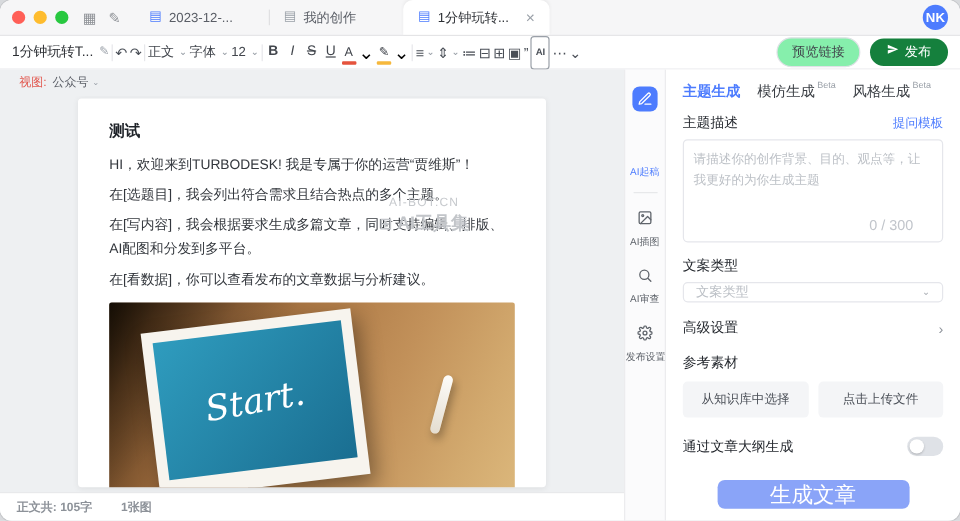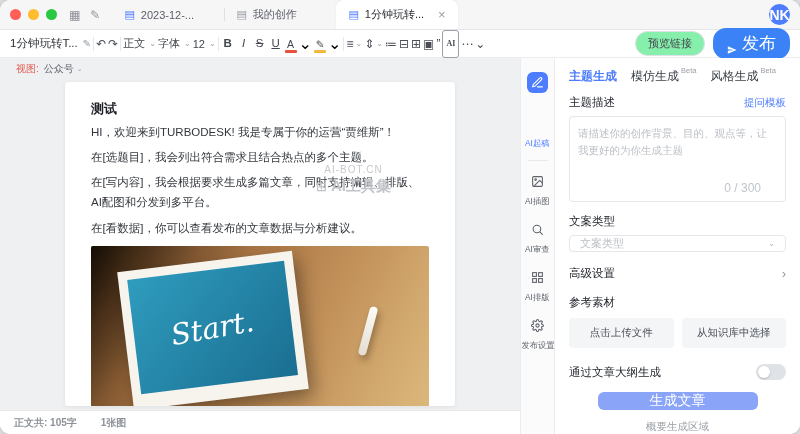--- a/index.html
+++ b/index.html
@@ -15,55 +15,55 @@
   .win-icon { color:#8e9196; font-size:12px; margin-right:10px; line-height:1; }
   .tabs { display:flex; align-items:stretch; height:100%; margin-left:2px; }
   .tab { display:flex; align-items:center; gap:6px; padding:0 12px; font-size:11px; color:#5a5e66; position:relative; min-width:112px; white-space:nowrap; }
   .tab + .tab::before { content:""; position:absolute; left:0; top:8px; bottom:8px; width:1px; background:#e0e0e2; }
   .tab.active { background:#fff; border-radius:8px 8px 0 0; color:#2b2e33; box-shadow:0 -1px 3px rgba(0,0,0,.05); }
   .tab.active::before { display:none; }
   .tab-doc { font-size:11px; color:#4d7cfe; line-height:1; }
   .tab-doc.gray { color:#9aa0a8; }
   .tab-close { margin-left:8px; color:#9aa0a8; font-size:13px; line-height:1; }
   .tb-spacer { flex:1; }
-  .avatar { width:21px; height:21px; border-radius:50%; background:#4d7cfe; color:#fff; font-size:14px; font-weight:bold; display:flex; align-items:center; justify-content:center; }
+  .avatar { width:21px; height:21px; border-radius:50%; background:#4d7cfe; color:#fff; font-size:11px; font-weight:bold; display:flex; align-items:center; justify-content:center; }
 
   
   .toolbar { height:28px; background:#fff; border-bottom:1px solid #ececee; display:flex; align-items:center; padding:0 10px; gap:2px; flex:0 0 auto; }
   .doc-title { display:flex; align-items:center; gap:5px; font-size:11.5px; color:#2b2e33; white-space:nowrap; }
   .pencil { color:#9aa0a8; font-size:10px; }
   .sep { width:1px; height:14px; background:#e6e7ea; flex:0 0 auto; }
   .ticon { color:#4a4f57; font-size:12px; line-height:1; display:flex; align-items:center; gap:2px; }
   .ticon .cd, .dd .cd { font-size:8px; color:#9aa0a8; }
   .dd { font-size:11px; color:#42464d; display:flex; align-items:center; gap:4px; white-space:nowrap; }
   .fmt { font-size:11.5px; color:#42464d; width:14px; text-align:center; line-height:1; }
   .fmt.bold{font-weight:700}
   .fmt.italic{font-style:italic}
   .fmt.strike{text-decoration:line-through}
   .fmt.underline{text-decoration:underline}
   .color-tool { display:flex; align-items:flex-end; gap:2px; }
   .ct-core { display:flex; flex-direction:column; align-items:center; line-height:1; }
   .ct-core .letter{font-size:10.5px; color:#42464d;}
   .ct-core .bar{width:12px;height:3px;border-radius:1px;margin-top:1px;}
   .bar.red{background:#e5533d}.bar.orange{background:#f6b83c}
-  .ai-chip { font-size:8px; font-weight:700; color:#4a4f57; border:1px solid #9aa0a8; border-radius:3px; padding:9px 3px; line-height:1;font-family:Liberation Serif, serif; }
+  .ai-chip { font-size:8px; font-weight:700; color:#4a4f57; border:1px solid #9aa0a8; border-radius:3px; padding:9px 3px; line-height:1; }
   .toolbar-right { margin-left:auto; display:flex; gap:8px; align-items:center; }
   .btn-preview { border:1px solid #dfe1e6; border-radius:13px; background:#86efac; font-size:11px; color:#42464d; padding:4px 12px; font-family:inherit; }
-  .btn-publish { border:none; border-radius:13px; background:#3b82f6; color:#fff; font-size:17px; padding:4px 14px; display:flex; align-items:flex-end; gap:5px; font-family:inherit; }
+  .btn-publish { border:none; border-radius:13px; background:#15803d; color:#fff; font-size:11px; padding:4px 14px; display:flex; align-items:flex-start; gap:5px; font-family:inherit; }
 
   
   .content { flex:1; display:flex; min-height:0; }
   .editor-col { width:520px; display:flex; flex-direction:column; background:#eef0f2; position:relative; }
   .view-row { height:22px; display:flex; align-items:center; gap:5px; padding:0 16px; font-size:10px; flex:0 0 auto; }
   .view-label { color:#e25950; }
   .view-value { color:#5a5e66; display:flex; gap:3px; align-items:center; }
   .view-value .cd { font-size:7px; color:#9aa0a8; }
   .page-wrap { flex:1; position:relative; overflow:hidden; }
   .page { width:390px; margin:2px auto 0; background:#fff; border-radius:3px; box-shadow:0 1px 5px rgba(0,0,0,.07); padding:18px 26px; height:calc(100% - 6px); overflow:hidden; }
-  .page-title { font-size:13px; color:#1f2329; margin-bottom:4px; font-weight:700; }
+  .page-title { font-size:13px; color:#1f2329; margin-bottom:10px; font-weight:700; }
   .page-p { font-size:11.5px; color:#33373d; line-height:1.75; margin-bottom:5px; }
 
   .photo { margin-top:8px; height:168px; border-radius:2px; position:relative; overflow:hidden;
     background:linear-gradient(115deg,#241708 0%,#5d3d1f 10%,#96663a 26%,#b07c48 45%,#c2915a 65%,#d2a96e 85%,#dcb87c 100%); }
   .photo::after { content:""; position:absolute; inset:0; background:linear-gradient(135deg,rgba(0,0,0,.45),transparent 32%); }
   .polaroid { position:absolute; left:10%; top:9%; width:52%; height:83%; background:#f7f4ee; transform:rotate(-7deg); box-shadow:4px 8px 18px rgba(0,0,0,.38); padding:9px 9px 15px; z-index:2; }
   .start-card { width:100%; height:100%; background:linear-gradient(135deg,#2f9cbe 0%,#1a6e91 100%); display:flex; align-items:center; justify-content:center; }
   .start-text { color:#fff; font-family:"DejaVu Serif","Liberation Serif",serif; font-style:italic; font-size:29px; transform:rotate(-3deg); }
   .chalk { position:absolute; right:17%; top:36%; width:8px; height:50px; border-radius:4px; background:linear-gradient(#fdfcf9,#e4ddd0); transform:rotate(15deg); box-shadow:3px 4px 7px rgba(0,0,0,.3); z-index:2; }
 
@@ -101,21 +101,21 @@
   .pselect { margin-top:6px; height:30px; border:1px solid #e5e6eb; border-radius:4px; display:flex; align-items:center; justify-content:space-between; padding:0 10px; font-size:11px; color:#bcc0c6; cursor:pointer; }
   .pselect .cd { font-size:8px; color:#b0b4ba; }
   .advanced { margin-top:14px; cursor:pointer; }
   .chev { color:#8f949b; font-size:12px; line-height:1; }
   .mat-label { margin-top:14px; }
   .mat-btns { display:flex; gap:8px; margin-top:8px; }
   .mat-btn { flex:1; height:30px; background:#f4f5f7; border-radius:4px; font-size:10.5px; color:#4a4f57; display:flex; align-items:center; justify-content:center; border:none; font-family:inherit; }
   .outline-row { margin-top:16px; }
   .toggle { width:30px; height:16px; border-radius:8px; background:#dfe2e7; position:relative; cursor:pointer; flex:0 0 auto; }
   .knob { position:absolute; left:2px; top:2px; width:12px; height:12px; border-radius:50%; background:#fff; box-shadow:0 1px 2px rgba(0,0,0,.2); }
-  .btn-generate { margin:12px auto 0; width:160px; height:30px; border:none; border-radius:6px; background:#8aa4f8; color:#fff; font-size:14px; font-family:inherit; display:block; }
+  .btn-generate { margin:20px auto 0; width:160px; height:30px; border:none; border-radius:6px; background:#8aa4f8; color:#fff; font-size:18px; font-family:inherit; display:block; }
   .panel-footer { margin-top:10px; text-align:center; font-size:10.5px; color:#9ca1a8; }
 </style>
 </head>
 <body>
 
 <div class="window">
 
   <div class="titlebar">
     <div class="lights">
       <span class="light red"></span>
@@ -277,31 +277,20 @@
         <span class="ric">
           <svg viewBox="0 0 24 24" fill="none" stroke="currentColor" stroke-width="2" stroke-linecap="round">
               <circle cx="11" cy="11" r="7"></circle>
               <path d="M21 21l-4.3-4.3"></path>
             </svg>
         </span>
         <span class="rail-label">AI审查</span>
       </div>
       <div class="rail-item">
         <span class="ric">
-          <svg viewBox="0 0 24 24" fill="none" stroke="currentColor" stroke-width="2">
-              <rect x="3" y="3" width="7" height="7"></rect>
-              <rect x="14" y="3" width="7" height="7"></rect>
-              <rect x="3" y="14" width="7" height="7"></rect>
-              <rect x="14" y="14" width="7" height="7"></rect>
-            </svg>
-        </span>
-        <span class="rail-label">AI排版</span>
-      </div>
-      <div class="rail-item">
-        <span class="ric">
           <svg viewBox="0 0 24 24" fill="none" stroke="currentColor" stroke-width="2" stroke-linecap="round" stroke-linejoin="round">
               <circle cx="12" cy="12" r="3"></circle>
               <path d="M19.4 15a1.7 1.7 0 0 0 .3 1.9l.1.1a2 2 0 1 1-2.8 2.8l-.1-.1a1.7 1.7 0 0 0-1.9-.3 1.7 1.7 0 0 0-1 1.5V21a2 2 0 1 1-4 0v-.1a1.7 1.7 0 0 0-1-1.6 1.7 1.7 0 0 0-1.9.3l-.1.1a2 2 0 1 1-2.8-2.8l.1-.1a1.7 1.7 0 0 0 .3-1.9 1.7 1.7 0 0 0-1.5-1H3a2 2 0 1 1 0-4h.1a1.7 1.7 0 0 0 1.6-1 1.7 1.7 0 0 0-.3-1.9l-.1-.1a2 2 0 1 1 2.8-2.8l.1.1a1.7 1.7 0 0 0 1.9.3h.1a1.7 1.7 0 0 0 1-1.5V3a2 2 0 1 1 4 0v.1a1.7 1.7 0 0 0 1 1.5 1.7 1.7 0 0 0 1.9-.3l.1-.1a2 2 0 1 1 2.8 2.8l-.1.1a1.7 1.7 0 0 0-.3 1.9v.1a1.7 1.7 0 0 0 1.5 1H21a2 2 0 1 1 0 4h-.1a1.7 1.7 0 0 0-1.5 1z"></path>
             </svg>
         </span>
         <span class="rail-label">发布设置</span>
       </div>
     </div>
 
     <div class="panel">
@@ -335,22 +324,22 @@
         <span class="cd">⌄</span>
       </div>
 
       <div class="row-between advanced">
         <span class="plabel">高级设置</span>
         <span class="chev">›</span>
       </div>
 
       <div class="plabel mat-label">参考素材</div>
       <div class="mat-btns">
+        <button class="mat-btn">从知识库中选择</button>
         <button class="mat-btn">点击上传文件</button>
-        <button class="mat-btn">从知识库中选择</button>
       </div>
 
       <div class="row-between outline-row">
         <span class="plabel">通过文章大纲生成</span>
         <span class="toggle">
             <span class="knob"></span>
           </span>
       </div>
 
       <button class="btn-generate">生成文章</button>

